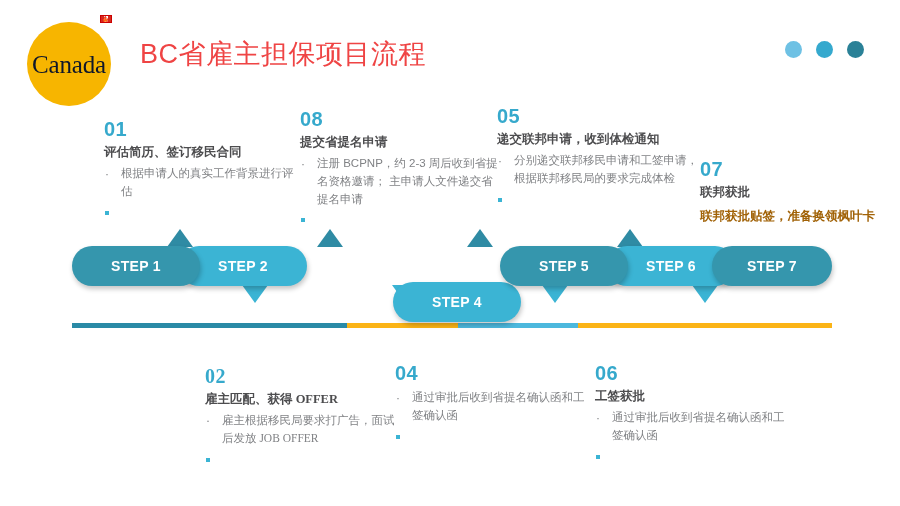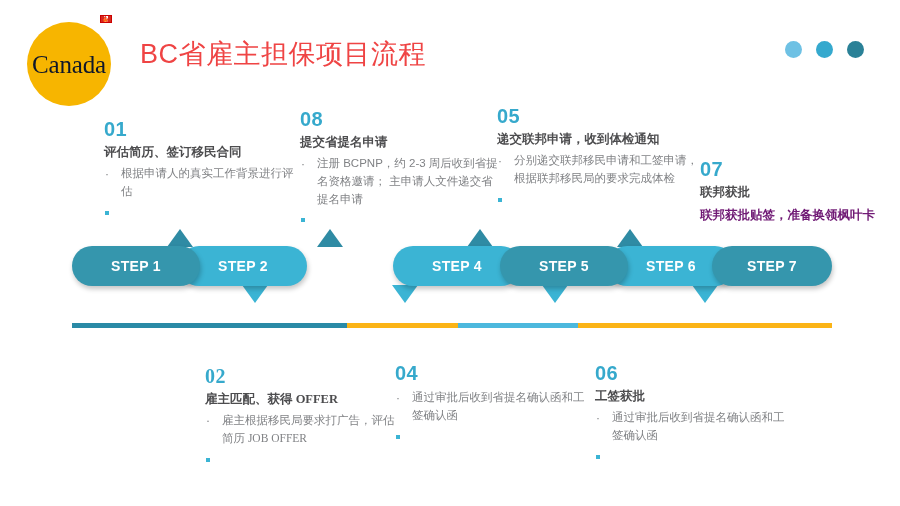--- a/index.html
+++ b/index.html
@@ -163,22 +163,21 @@
   }
   .block .head {
     font-size: 12.5px;
     font-weight: bold;
     color: #4d4d4f;
     line-height: 1.35;
     margin-top: 3px;
     white-space: nowrap;
   }
   .block .head.blue {
-    color: #701a75;
-    font-family: Liberation Mono, monospace;
+    color: #a16207;
   }
   .bullet-row {
     display: flex;
     margin-top: 4px;
   }
   .bullet-row .dot {
     flex: 0 0 16px;
     color: #808285;
     font-size: 12px;
     line-height: 1.55;
@@ -230,21 +229,21 @@
           <div class="dot">·</div>
           <div class="txt">根据申请人的真实工作背景进行评估</div>
         </div>
         <div class="empty-bullet"></div>
       </div>
       <div class="block" style="left: 205px; top: 365px; width: 196px; font-family: Liberation Serif, serif;">
         <div class="num">02</div>
         <div class="head">雇主匹配、获得 OFFER</div>
         <div class="bullet-row">
           <div class="dot">·</div>
-          <div class="txt">雇主根据移民局要求打广告，评估简历 JOB OFFER</div>
+          <div class="txt">雇主根据移民局要求打广告，面试后发放 JOB OFFER</div>
         </div>
         <div class="empty-bullet"></div>
       </div>
       <div class="block" style="left: 300px; top: 108px; width: 200px;">
         <div class="num">08</div>
         <div class="head">提交省提名申请</div>
         <div class="bullet-row">
           <div class="dot">·</div>
           <div class="txt">注册 BCPNP，约 2-3 周后收到省提名资格邀请；  主申请人文件递交省提名申请</div>
         </div>
@@ -285,21 +284,21 @@
 
   <div id="connectors"></div>
 
   <div id="stepbar">
       <div class="seg" style="left: 0px; width: 128px; background: rgb(53, 150, 173); z-index: 2;">
         <span class="seg-label">STEP 1</span>
       </div>
       <div class="seg" style="left: 107px; width: 128px; background: rgb(59, 180, 212); z-index: 1;">
         <span class="seg-label">STEP 2</span>
       </div>
-      <div class="seg" style="left: 321px; width: 128px; background: rgb(59, 180, 212); z-index: 1;">
+      <div class="seg" style="left: 321px; width: 128px; background: rgb(59, 180, 212); z-index: 1; margin-top: 36px;">
         <span class="seg-label">STEP 4</span>
       </div>
       <div class="seg" style="left: 428px; width: 128px; background: rgb(53, 150, 173); z-index: 2; align-items: center;">
         <span class="seg-label">STEP 5</span>
       </div>
       <div class="seg" style="left: 535px; width: 128px; background: rgb(59, 180, 212); z-index: 1;">
         <span class="seg-label">STEP 6</span>
       </div>
       <div class="seg" style="left: 640px; width: 120px; background: rgb(53, 150, 173); z-index: 2;">
         <span class="seg-label">STEP 7</span>

